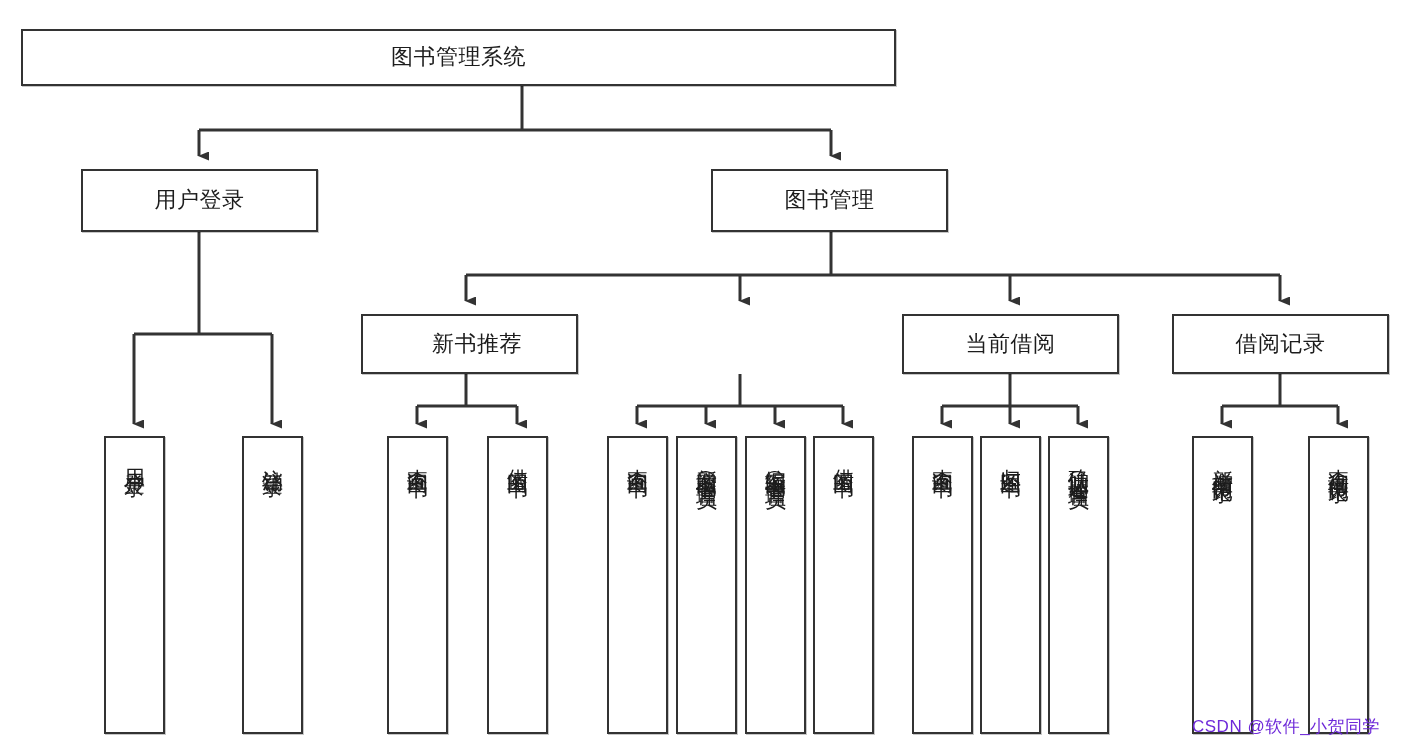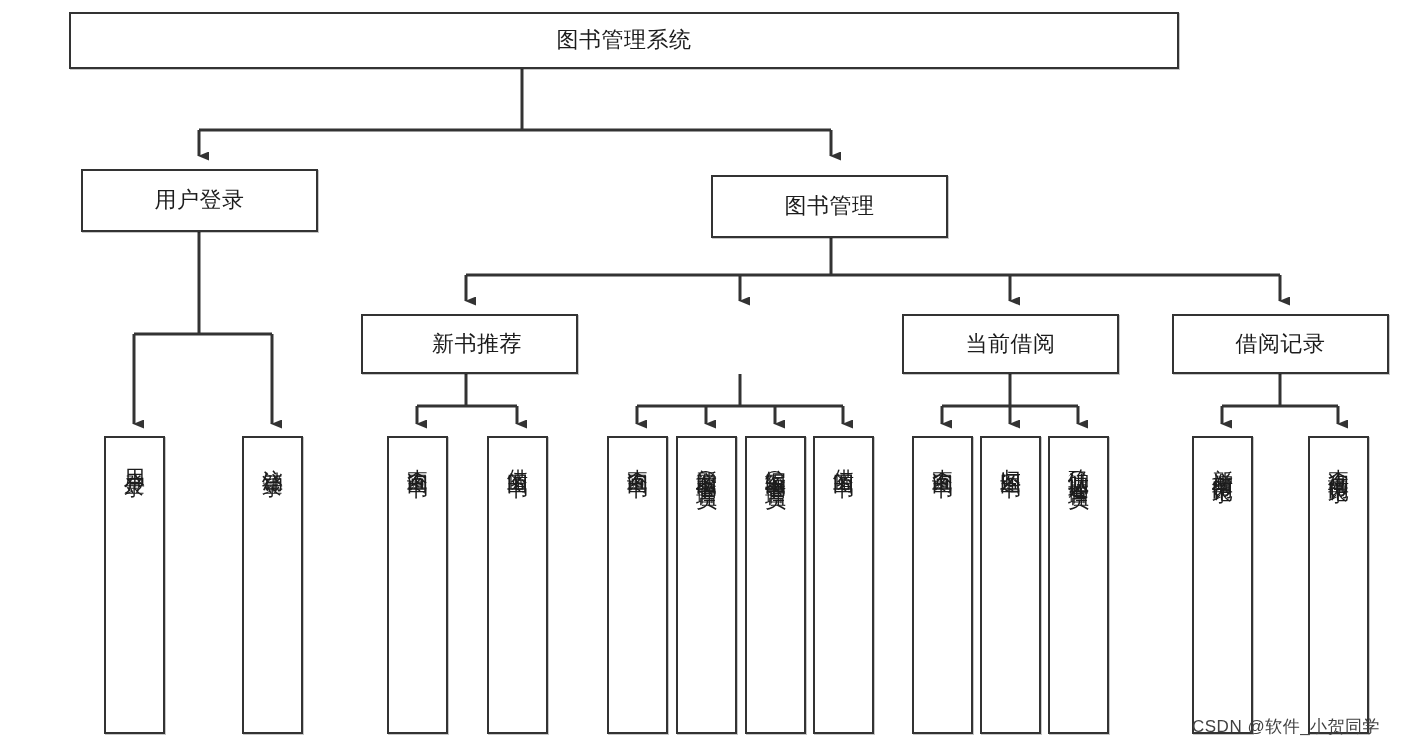--- a/index.html
+++ b/index.html
@@ -50,21 +50,21 @@
     text-orientation: upright;
     font-size: 21px;
     letter-spacing: 3px;
     line-height: 1.05;
     white-space: nowrap;
     color: #1c1c1c;
   }
   .watermark {
     position: absolute;
     font-size: 17px;
-    color: #404040;
+    color: #6d28d9;
     white-space: nowrap;
     letter-spacing: 0.5px;
   }
 </style>
 </head>
 <body>
 
 <div id="canvas">
 
   <svg id="wires" viewBox="0 0 1405 747" xmlns="http://www.w3.org/2000/svg">
@@ -110,28 +110,28 @@
       <path d="M1010,406 L1010,424" marker-end="url(#arw)"></path>
       <path d="M1078,406 L1078,424" marker-end="url(#arw)"></path>
 
       <path d="M1280,374 L1280,406"></path>
       <path d="M1222,406 L1338,406"></path>
       <path d="M1222,406 L1222,424" marker-end="url(#arw)"></path>
       <path d="M1338,406 L1338,424" marker-end="url(#arw)"></path>
     </g>
   </svg>
 
-  <div class="node horiz" style="left:21px; top:12px; width:1110px; height:57px;margin-left:48px;">
+  <div class="node horiz" style="left:21px; top:29px; width:875px; height:57px;">
     <span>图书管理系统</span>
   </div>
 
   <div class="node horiz" style="left:81px; top:169px; width:237px; height:63px;">
     <span>用户登录</span>
   </div>
-  <div class="node horiz" style="left:711px; top:169px; width:237px; height:63px;margin-top:6px;">
+  <div class="node horiz" style="left:711px; top:169px; width:237px; height:63px;">
     <span>图书管理</span>
   </div>
 
   <div class="node horiz" style="left:361px; top:314px; width:217px; height:60px;padding-left:15px;">
     <span>新书推荐</span>
   </div>
   <div class="node horiz" style="left:1172px; top:314px; width:217px; height:60px;">
     <span>借阅记录</span>
   </div>
   <div class="node horiz" style="left:902px; top:314px; width:217px; height:60px;">

